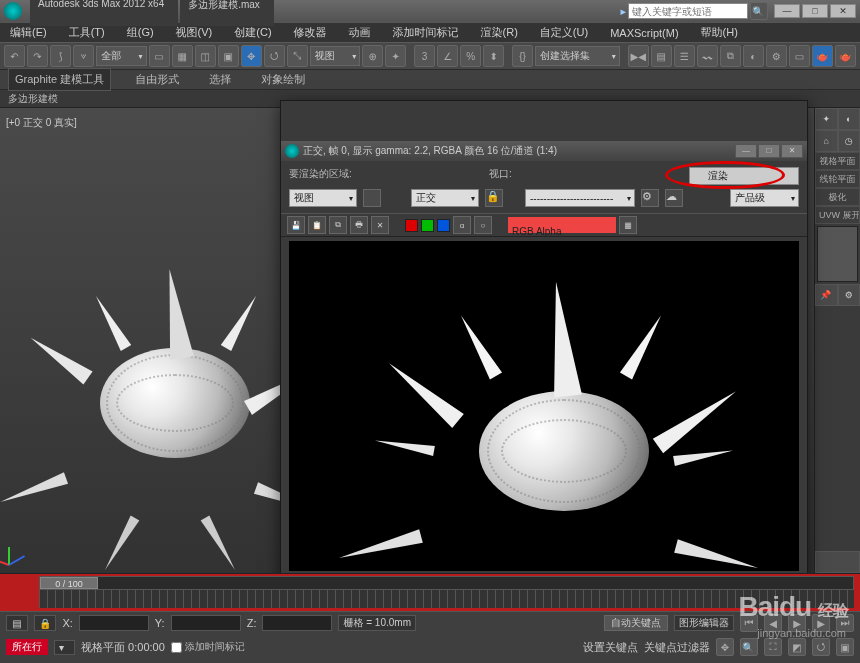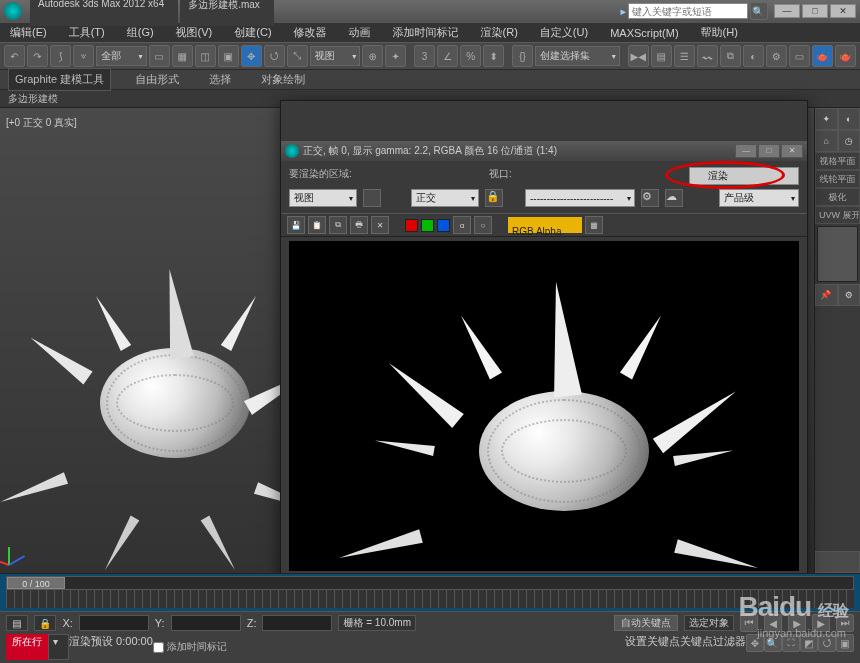--- a/index.html
+++ b/index.html
@@ -73,30 +73,30 @@
   .rw-row2 .sq { width:18px; height:18px; background:#4a4a4a; border:1px solid #666;}
   .renderbtn { height:18px; background:#ccc; border:1px solid #888; color:#222; font-size:10px; padding:0 18px; display:flex; align-items:center; position:relative;}
   .annot { position:absolute; border:3px solid #d00; border-radius:50%; pointer-events:none;}
   .rw-tools { height:24px; background:#3a3a3a; border-top:1px solid #555; border-bottom:1px solid #222; display:flex; align-items:center; padding:0 6px; gap:3px;}
   .rw-tools .tb { width:18px; height:18px; background:#4a4a4a; border:1px solid #666; font-size:8px; display:flex;align-items:center;justify-content:center;}
   .rw-tools .csw { width:13px; height:13px; border:1px solid #222;}
   .rw-tools .gap { width:10px;}
   .rw-view { flex:1; margin:4px 8px 8px; background:#000; position:relative; overflow:hidden;}
 
   
-  .timeline { position:absolute; left:0; right:0; bottom:52px; height:38px; background:#0c4a6e; border-top:1px solid #222;}
+  .timeline { position:absolute; left:0; right:0; bottom:52px; height:38px; background:#b91c1c; border-top:1px solid #222;padding-left:33px;}
   .timeline .track { height:14px; background:#2a2a2a; margin:2px 6px 0; position:relative; border:1px solid #555;}
   .timeline .thumb { position:absolute; left:0; top:0; bottom:0; width:58px; background:#707070; border:1px solid #888; font-size:9px; color:#ddd; text-align:center; line-height:12px;}
   .timeline .ticks { height:18px; margin:0 6px; background:repeating-linear-gradient(90deg,#555 0,#555 1px,#333 1px,#333 8px); position:relative;}
   .statusbar { position:absolute; left:0; right:0; bottom:0; height:52px; background:#3f3f3f; border-top:1px solid #555; display:flex; flex-direction:column;}
   .status-r1 { height:22px; display:flex; align-items:center; gap:6px; padding:0 6px;}
   .status-r1 .chip { height:16px; background:#333; border:1px solid #555; padding:0 4px; font-size:10px; display:flex; align-items:center; gap:3px;}
   .status-r1 .field { width:70px; height:16px; background:#222; border:1px solid #555; font-size:9px; color:#999; padding:0 3px; display:flex;align-items:center;}
   .status-r1 .btn { height:16px; background:#555; border:1px solid #666; font-size:10px; padding:0 6px;}
-  .status-r2 { height:26px; display:flex; padding:0 6px; }
+  .status-r2 { height:26px; display:flex; align-items:center; padding:0 6px; gap:6px;}
   .status-r2 .tag { background:#c02; color:#fff; font-size:10px; padding:1px 6px;}
   .status-r2 .drop { background:#333; border:1px solid #555; font-size:10px; padding:1px 10px 1px 4px; }
   .status-r2 .cb { font-size:10px; color:#bbb; display:flex; align-items:center; gap:3px;}
   .status-r2 .cb input{ width:11px; height:11px;}
   .status-r2 .spacer{flex:1;}
 
   .watermark { position:absolute; right:12px; bottom:40px; font-size:28px; font-weight:bold; color:rgba(255,255,255,0.6); font-family:Arial; letter-spacing:-1px; pointer-events:none;text-align:right;}
   .watermark .sub { font-size:16px;}
   .watermark-url { position:absolute; right:14px; bottom:24px; font-size:11px; color:rgba(255,255,255,0.45); pointer-events:none;}
 </style>
@@ -251,36 +251,36 @@
     <div class="sel" style="width:68px">视图</div>
     <div class="sq"></div>
     <div style="width:18px"></div>
     <div class="sel" style="width:68px">正交</div>
     <div class="sq">🔒</div>
     <div style="width:10px"></div>
     <div class="sel" style="width:110px">-------------------------</div>
     <div class="sq">⚙</div>
     <div class="sq">☁</div>
     <div style="flex:1"></div>
-    <div class="sel" style="width:80px">产品级</div>
+    <div class="sel" style="width:69px">产品级</div>
   </div>
   <div class="rw-tools">
     <div class="tb">💾</div>
     <div class="tb">📋</div>
     <div class="tb">⧉</div>
     <div class="tb">🖶</div>
     <div class="tb">✕</div>
     <div class="gap"></div>
     <div class="csw" style="background:#d00"></div>
     <div class="csw" style="background:#0b0"></div>
     <div class="csw" style="background:#05d"></div>
     <div class="tb">α</div>
     <div class="tb">○</div>
     <div class="gap"></div>
-    <div class="sel" style="height:16px;width:74px;background:#eab308;color:#222;position:relative;padding:12px 14px 0 4px;font-size:10px;display:flex;align-items:center">RGB Alpha</div>
+    <div class="sel" style="height:16px;width:108px;background:#ef4444;color:#222;position:relative;padding:12px 14px 0 4px;font-size:10px;display:flex;align-items:center">RGB Alpha</div>
     <div class="tb">▦</div>
   </div>
   <div class="rw-view">
     <div class="spiky" style="left:80px; top:40px; width:340px; height:300px;">
       <div class="sphere" style="left:110px; top:110px; width:170px; height:120px;"></div>
       <div class="band" style="left:118px; top:118px; width:154px; height:104px;"></div>
       <div class="band" style="left:132px; top:138px; width:126px; height:64px;"></div>
       <div class="spike" style="left:185px; top:0px; border-width:0 14px 115px 14px; border-color:transparent transparent #eee transparent; transform:rotate(-6deg);"></div>
       <div class="spike" style="left:80px; top:50px; border-width:0 9px 90px 9px; border-color:transparent transparent #f0f0f0 transparent; transform:rotate(-50deg);"></div>
       <div class="spike" style="left:280px; top:70px; border-width:0 9px 95px 9px; border-color:transparent transparent #f0f0f0 transparent; transform:rotate(55deg);"></div>
@@ -310,31 +310,31 @@
     <div class="chip">🔒</div>
     <span>X:</span>
       <div class="field"></div>
     <span>Y:</span>
       <div class="field"></div>
     <span>Z:</span>
       <div class="field"></div>
     <div class="chip">栅格 = 10.0mm</div>
     <div style="flex:1"></div>
     <div class="btn">自动关键点</div>
-    <div class="chip">选定对象</div>
+    <div class="chip">图形编辑器</div>
     <div class="tbtn small">⏮</div>
     <div class="tbtn small">◀</div>
     <div class="tbtn small">▶</div>
     <div class="tbtn small">▶</div>
     <div class="tbtn small">⏭</div>
   </div>
   <div class="status-r2">
     <div class="tag">所在行</div>
     <div class="drop">▾</div>
-    <span>渲染预设 0:00:00</span>
+    <span>视格平面 0:00:00</span>
     <label class="cb">
         <input type="checkbox" style="">
         <span>添加时间标记</span>
       </label>
     <div class="spacer"></div>
     <div class="btn">设置关键点</div>
     <div class="chip">关键点过滤器</div>
     <div class="tbtn small">✥</div>
     <div class="tbtn small">🔍</div>
     <div class="tbtn small">⛶</div>

